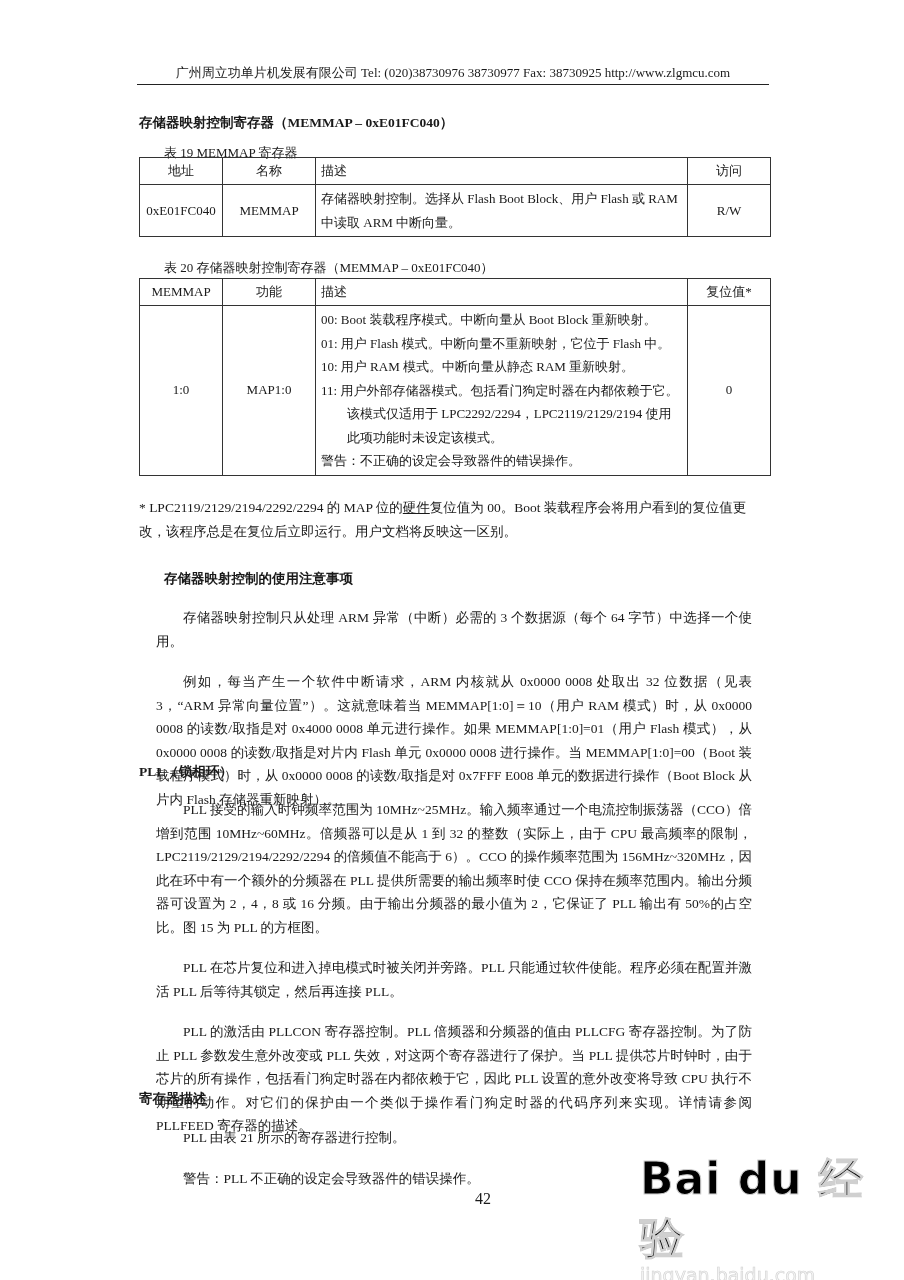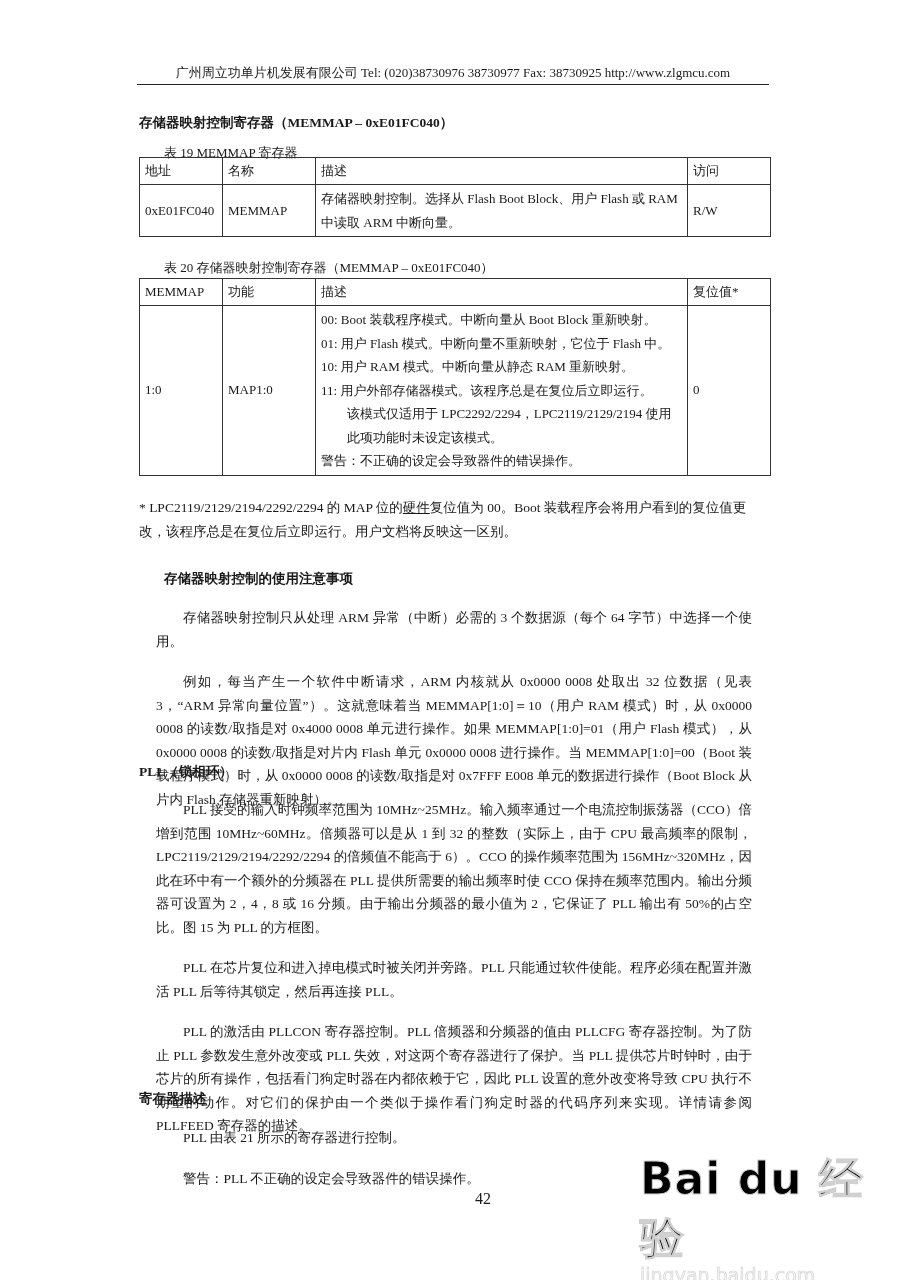--- a/index.html
+++ b/index.html
@@ -5,21 +5,21 @@
   html, body { margin:0; padding:0; background:#ffffff; }
   body { width:904px; height:1280px; position:relative; overflow:hidden;
          font-family:"Liberation Serif","DejaVu Serif",serif; color:#1a1a1a; font-size:13.5px; }
   .header { position:absolute; left:137px; top:64px; width:632px; text-align:center; font-size:13px; }
   .header-rule { position:absolute; left:137px; top:84px; width:632px; border-top:1.5px solid #222; }
   .sec-title { position:absolute; font-weight:bold; font-size:13.5px; }
   .caption { position:absolute; font-size:13px; }
   table { position:absolute; border-collapse:collapse; font-size:13px; }
   td, th { border:1px solid #333; padding:2px 5px; font-weight:normal; }
   th { height:22px; }
-  .c { text-align:left; }
+  .c { text-align:center; }
   .l { text-align:left;margin-left:28px; }
   .desc-line { line-height:23.5px; }
   .indent { padding-left:26px; }
   .para { position:absolute; left:139px; width:630px; font-size:13.5px; line-height:23.5px; text-align:justify; }
   .para p { margin:17px; text-indent:27px; }
   .footnote { position:absolute; left:139px; top:496px; width:632px; font-size:13.5px; line-height:23.5px; }
   .u { text-decoration:underline; }
   .pageno { position:absolute; left:442px; top:1190px; font-size:16px;margin-left:33px; }
   .wm { position:absolute; left:640px; top:1150px; color:#e3e3e3; font-family:"DejaVu Sans",sans-serif; }
   .wm .big { font-size:44px; font-weight:bold; letter-spacing:1px; -webkit-text-stroke:1px #d0d0d0; color:#000000; }
@@ -65,21 +65,21 @@
     <th class="l">描述</th>
     <th class="c" style="width:72px;">复位值*</th>
   </tr>
   <tr>
     <td class="c">1:0</td>
     <td class="c">MAP1:0</td>
     <td class="l">
       <div class="desc-line">00: Boot 装载程序模式。中断向量从 Boot Block 重新映射。</div>
       <div class="desc-line">01: 用户 Flash 模式。中断向量不重新映射，它位于 Flash 中。</div>
       <div class="desc-line">10: 用户 RAM 模式。中断向量从静态 RAM 重新映射。</div>
-      <div class="desc-line">11: 用户外部存储器模式。该程序总是在复位后立即运行。</div>
+      <div class="desc-line">11: 用户外部存储器模式。包括看门狗定时器在内都依赖于它。</div>
       <div class="desc-line indent">该模式仅适用于 LPC2292/2294，LPC2119/2129/2194 使用</div>
       <div class="desc-line indent">此项功能时未设定该模式。</div>
       <div class="desc-line" style="font-weight:normal;">警告：不正确的设定会导致器件的错误操作。</div>
     </td>
     <td class="c">0</td>
   </tr>
 </tbody>
   </table>
 
 <div class="footnote"><span>* LPC2119/2129/2194/2292/2294 的 MAP 位的</span><span class="u">硬件</span><span>复位值为 00。Boot 装载程序会将用户看到的复位值更改，该程序总是在复位后立即运行。用户文档将反映这一区别。</span></div>

